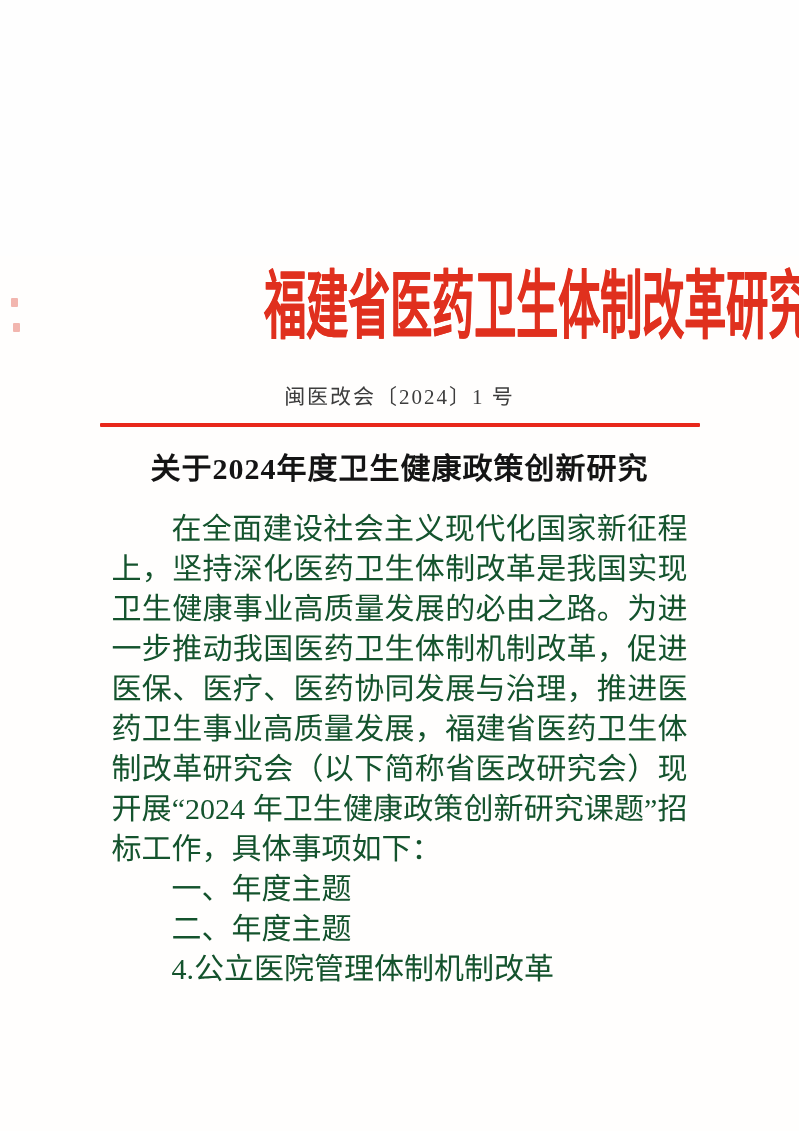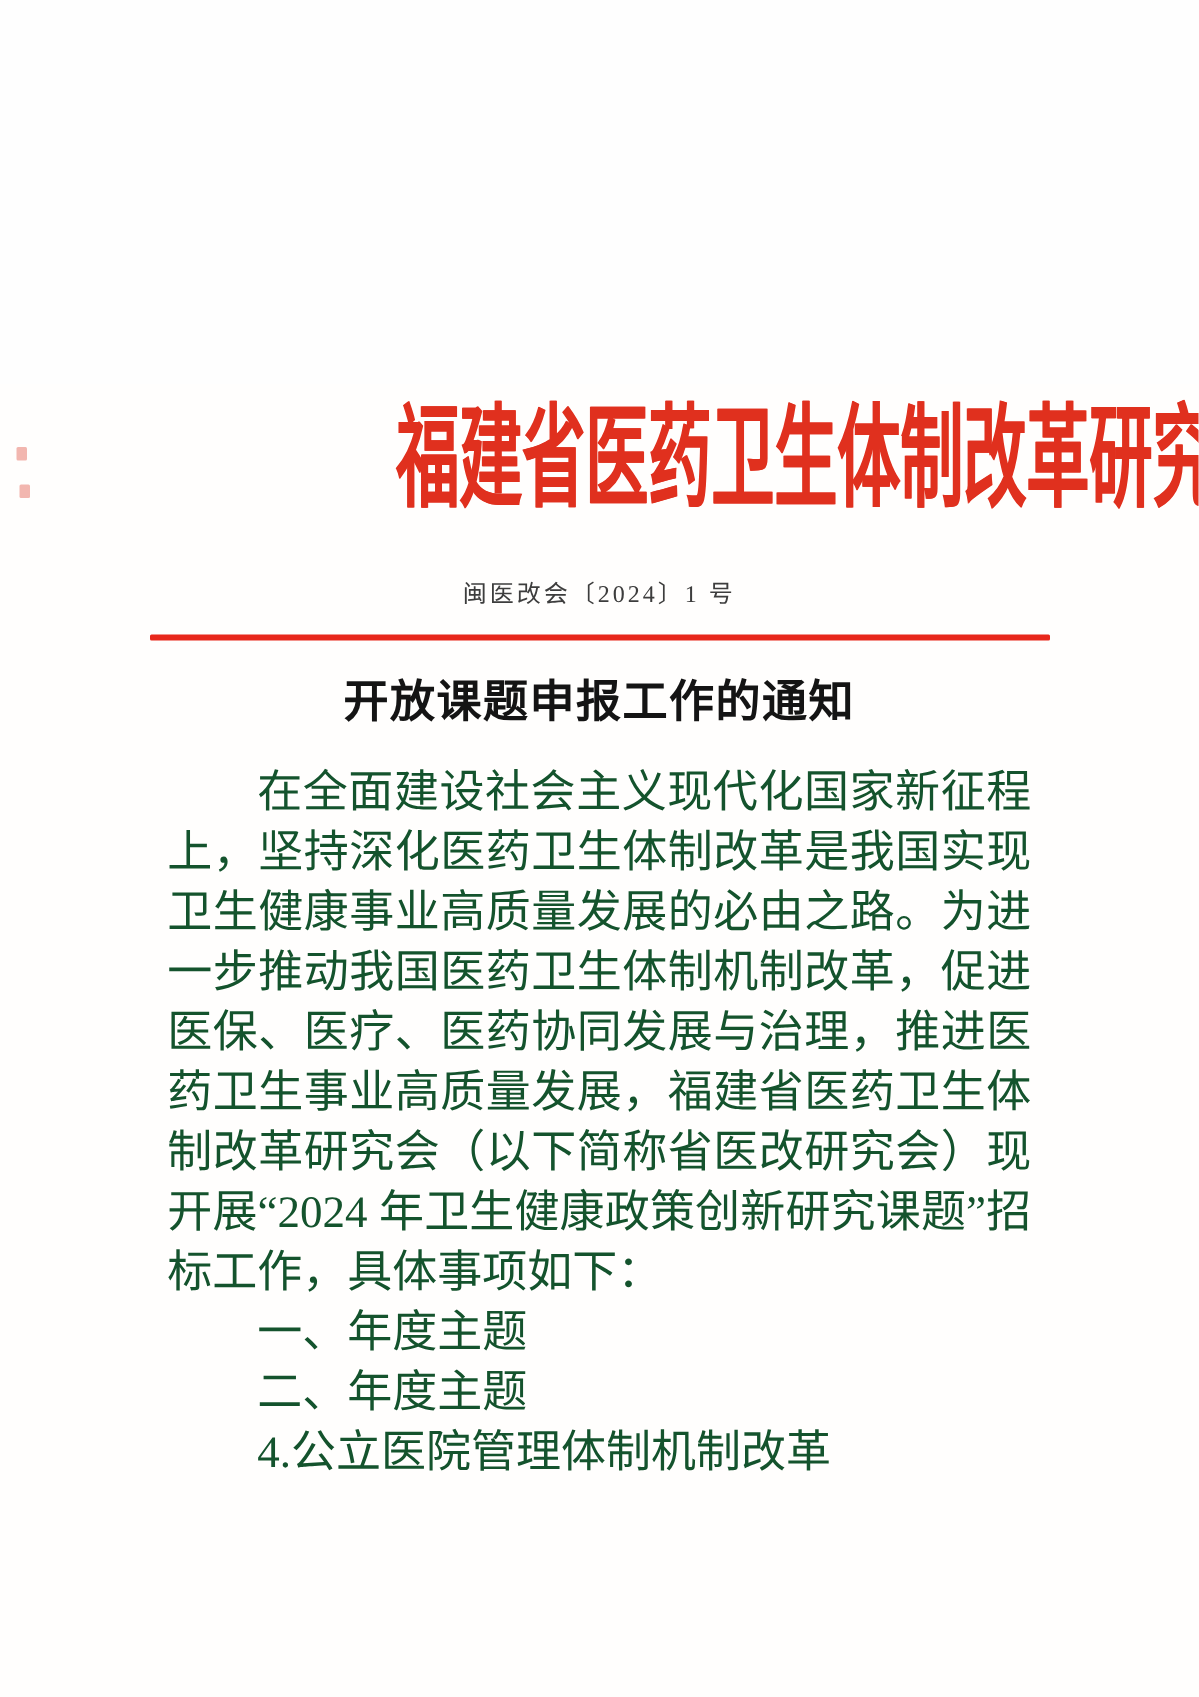--- a/index.html
+++ b/index.html
@@ -44,21 +44,21 @@
     letter-spacing: 0px;
     transform: scaleX(0.56);
     transform-origin: 50% 50%;
     text-shadow: 1px 0 0 #e0301e;
   }
 
   
   .doc-number {
     margin-top: 26px;
     text-align: center;
-    font-size: 16px;
+    font-size: 21px;
     line-height: 26px;
     color: #3d3d3d;
     letter-spacing: 2px;
   }
 
   
   .red-rule {
     width: 600px;
     height: 4px;
     margin: 13px auto 0 auto;
@@ -106,21 +106,21 @@
 
   <div class="masthead">
     <span class="masthead-inner">福建省医药卫生体制改革研究会文件</span>
   </div>
 
   <div class="doc-number">闽医改会〔2024〕1 号</div>
 
   <div class="red-rule"></div>
 
   <h1 class="doc-title">
-    <span class="t-line">开放课题申报工作的通知</span>
+    <span class="t-line">关于2024年度卫生健康政策创新研究</span>
   </h1>
 
   <div class="doc-body">
     <p>在全面建设社会主义现代化国家新征程上，坚持深化医药卫生体制改革是我国实现卫生健康事业高质量发展的必由之路。为进一步推动我国医药卫生体制机制改革，促进医保、医疗、医药协同发展与治理，推进医药卫生事业高质量发展，福建省医药卫生体制改革研究会（以下简称省医改研究会）现开展“2024 年卫生健康政策创新研究课题”招标工作，具体事项如下：</p>
     <p>一、年度主题</p>
     <p>二、年度主题</p>
     <p>4.公立医院管理体制机制改革</p>
   </div>
 
 </div>

